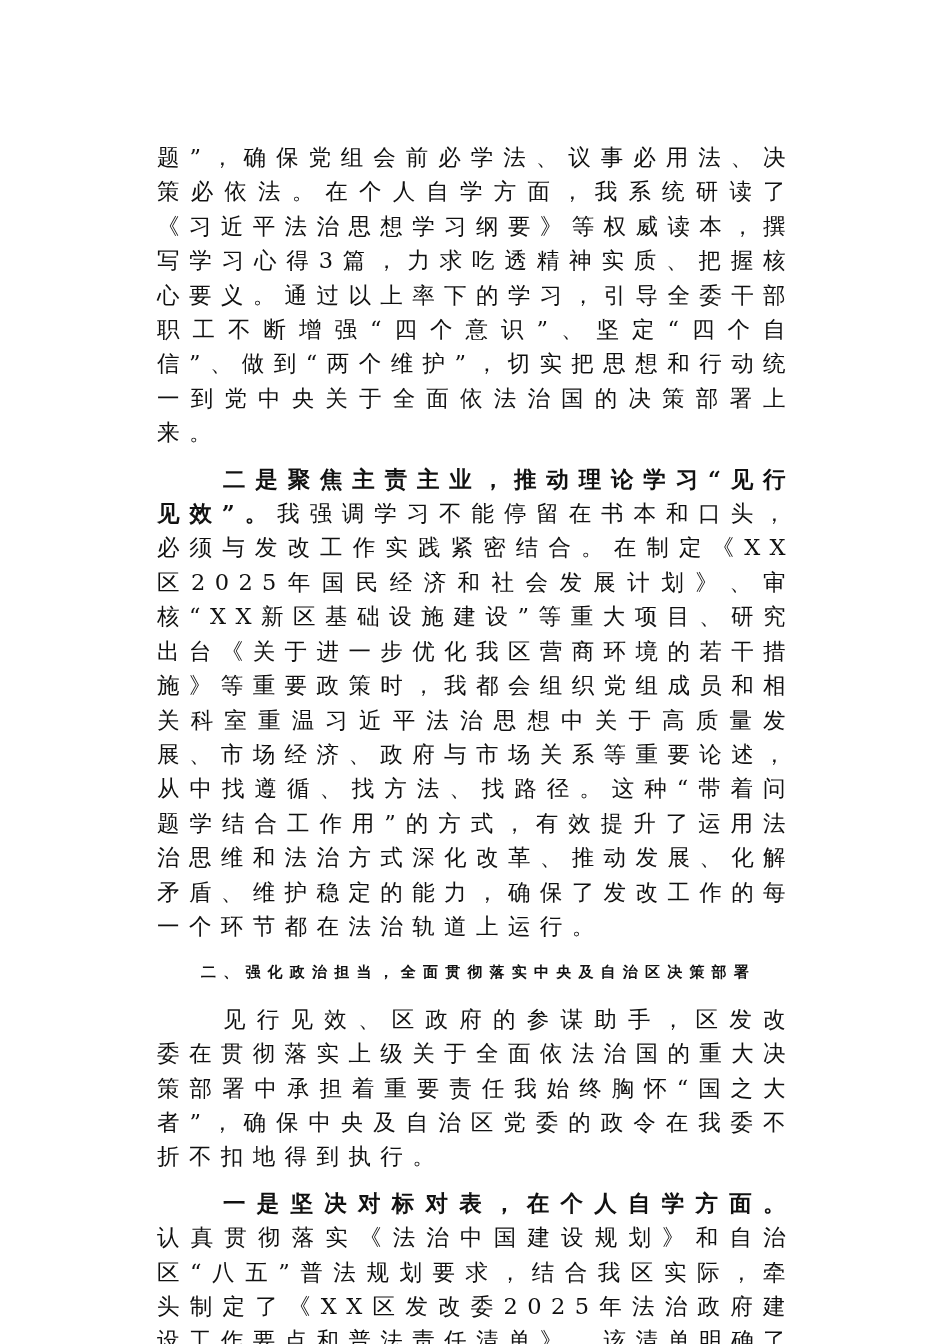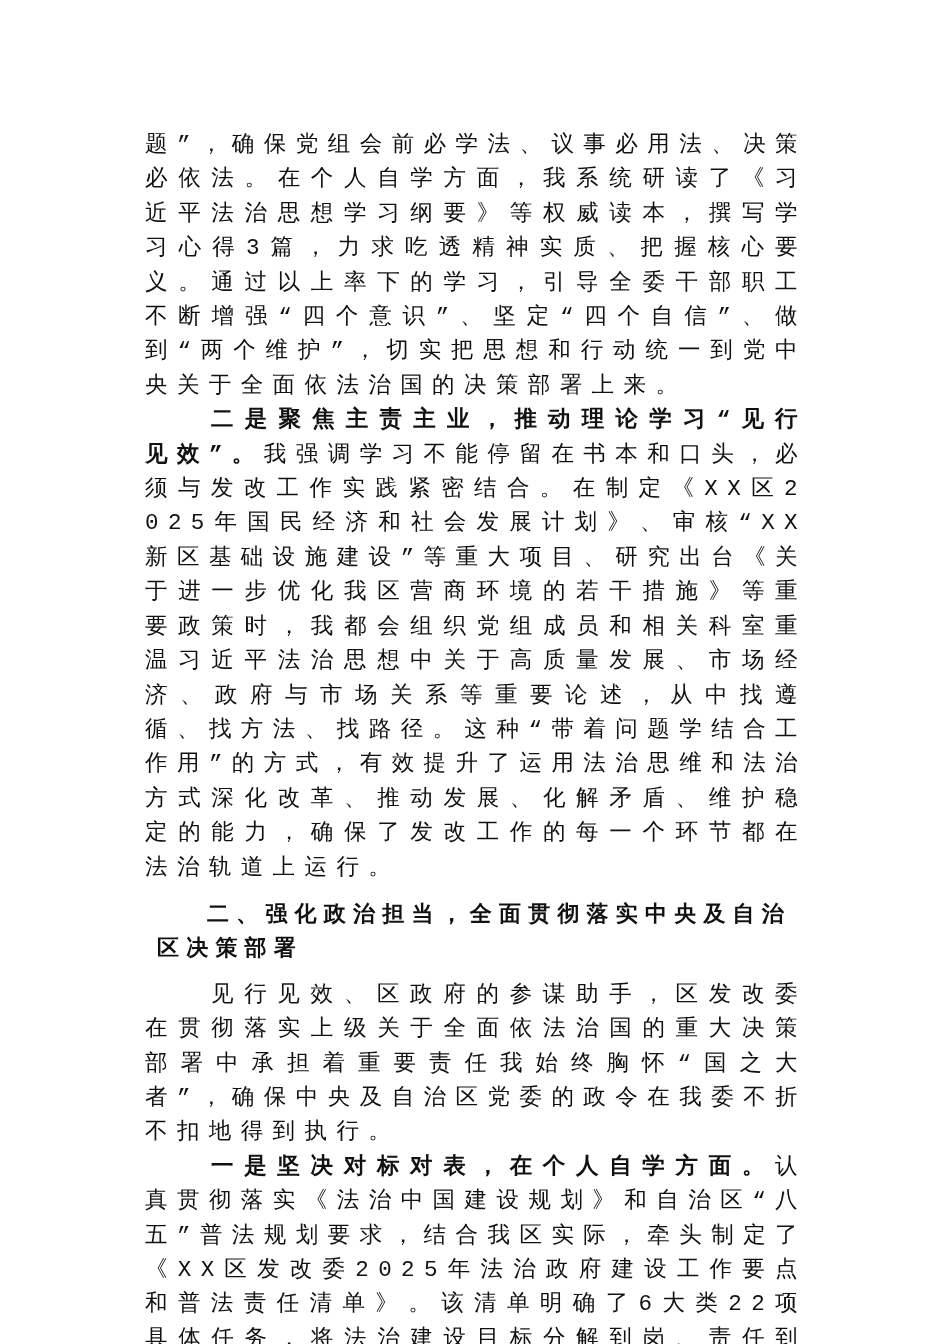--- a/index.html
+++ b/index.html
@@ -8,28 +8,28 @@
     position: absolute;
     left: 145px;
     top: 128px;
     width: 662px;
     color: #111;
     font-family: "DejaVu Serif", "Liberation Serif", serif;
     font-size: 22.5px;
     line-height: 34.4px;
     letter-spacing: 9.4px;
   }
-  .p { margin: 0; text-align: justify; text-align-last: left; word-break: break-all; font-family: Liberation Mono, monospace; }
+  .p { margin: 12px; text-align: justify; text-align-last: left; word-break: break-all; }
   .indent { text-indent: 66px; }
   .lead { font-weight: bold; }
   .heading {
-    margin: 12px;
+    margin: 6px;
     font-family: "DejaVu Sans", "Liberation Sans", sans-serif;
     font-weight: bold;
-    font-size: 22px;
+    font-size: 15px;
     letter-spacing: 7.2px;
     text-indent: 50px;
     word-break: break-all;
   }
 </style>
 </head>
 <body>
 
 <div class="page">
   <p class="p">

